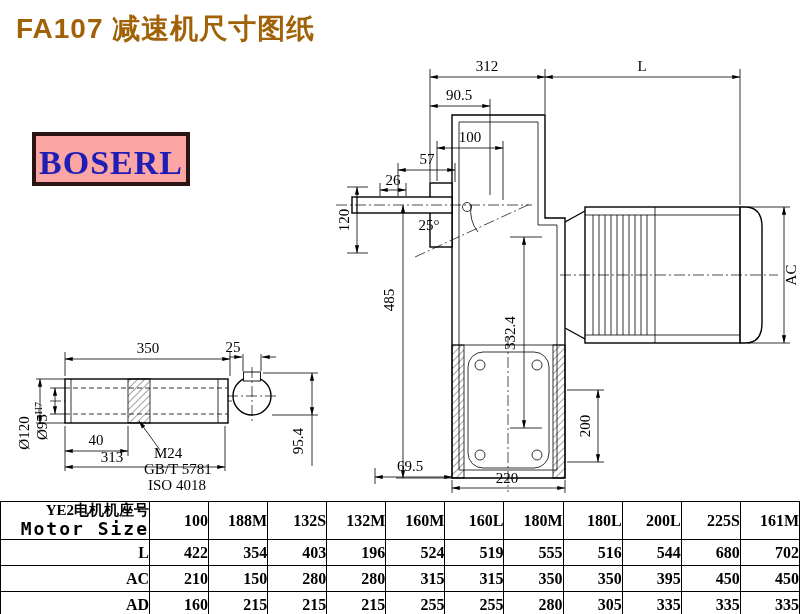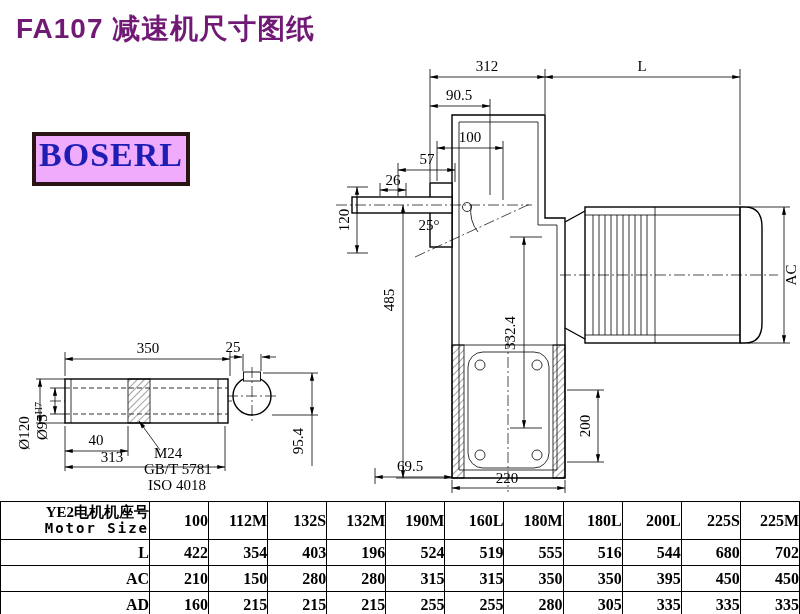--- a/index.html
+++ b/index.html
@@ -1,34 +1,34 @@
 <!DOCTYPE html>
 <html><head>
 <meta charset="utf-8">
 <style>
   html,body{margin:0;padding:0}
   body{width:800px;height:614px;overflow:hidden;background:#fff;position:relative;font-family:"Liberation Sans",sans-serif}
-  .title{position:absolute;left:16px;top:10px;font-size:28px;font-weight:bold;color:#701a75;letter-spacing:1px}
-  .logo{position:absolute;left:32px;top:132px;width:150px;height:46px;border:4px solid #2a1414;background:#f0abfc;display:flex;align-items:flex-start;justify-content:center}
+  .title{position:absolute;left:16px;top:10px;font-size:28px;font-weight:bold;color:#a16207;letter-spacing:1px}
+  .logo{position:absolute;left:32px;top:132px;width:150px;height:46px;border:4px solid #2a1414;background:#fca5a5;display:flex;align-items:flex-end;justify-content:center}
   .logo span{font-family:"Liberation Serif",serif;font-size:34px;font-weight:bold;color:#1e1eb4;letter-spacing:1px}
   svg text{font-family:"Liberation Serif",serif;font-size:15px;fill:#000;stroke:none;text-anchor:middle}
   .ol{fill:none;stroke:#000;stroke-width:1.4}
   .olw{fill:#fff;stroke:#000;stroke-width:1.4}
   .tl{fill:none;stroke:#000;stroke-width:0.8}
   .dims{fill:none;stroke:#000;stroke-width:0.8}
   .cl{fill:none;stroke:#000;stroke-width:0.7;stroke-dasharray:11 3 2 3}
   .hid{fill:none;stroke:#000;stroke-width:0.8;stroke-dasharray:5 3}
   .nt{text-anchor:start}
   table{position:absolute;left:0;top:501px;width:800px;border-collapse:collapse;table-layout:fixed;background:#fff}
   th,td{border:1px solid #000;text-align:right;vertical-align:middle;font-family:"Liberation Serif",serif;font-size:16px;font-weight:bold;padding:0}
   thead tr{height:38px}
   tbody tr{height:26px}
   th.first{width:148px}
   .hdr-cn{font-size:15px;line-height:1.15}
-  .hdr-en{font-family:"DejaVu Sans Mono",monospace;font-size:14px;letter-spacing:2px;line-height:1.1}
+  .hdr-en{font-family:"DejaVu Sans Mono",monospace;font-size:18px;letter-spacing:2px;line-height:1.1}
 </style>
 </head>
 <body>
 
 <div class="title">FA107 减速机尺寸图纸</div>
 <div class="logo">
   <span>BOSERL</span>
 </div>
 
 <svg width="800" height="501" viewBox="0 0 800 501" style="position:absolute;left:0;top:0">
@@ -214,30 +214,30 @@
 </svg>
 
 <table>
   <thead>
     <tr>
       <th class="first">
         <div class="hdr-cn">YE2电机机座号</div>
         <div class="hdr-en">Motor Size</div>
       </th>
     <th>100</th>
-        <th>112M</th>
+        <th>188M</th>
         <th>132S</th>
         <th>132M</th>
-        <th>190M</th>
+        <th>160M</th>
         <th>160L</th>
         <th>180M</th>
         <th>180L</th>
         <th>200L</th>
         <th>225S</th>
-        <th>225M</th>
+        <th>161M</th>
       </tr>
   </thead>
   <tbody>
       <tr>
         <th>L</th>
         <td>422</td>
         <td>354</td>
         <td>403</td>
         <td>196</td>
         <td>524</td>

